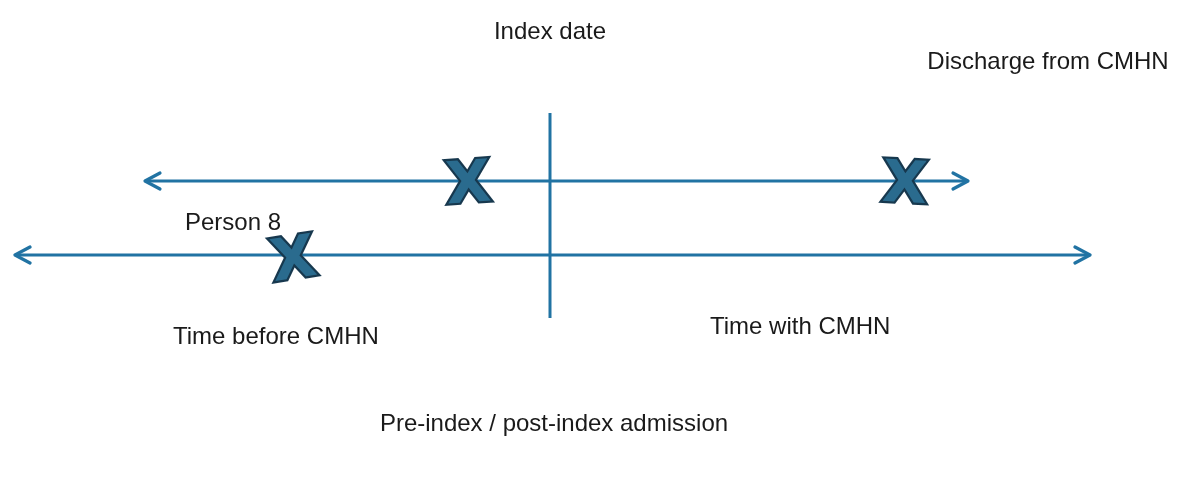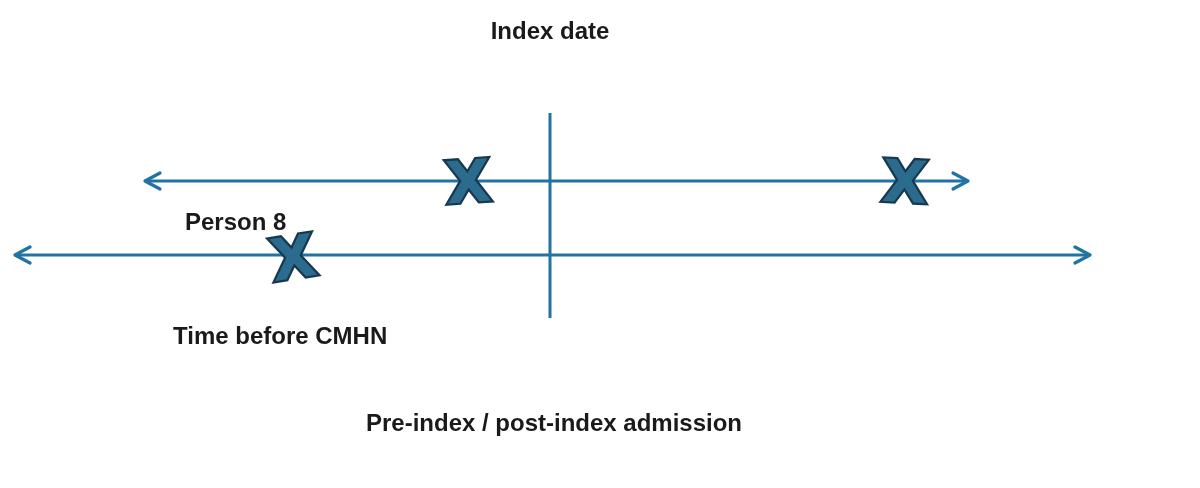--- a/index.html
+++ b/index.html
@@ -20,21 +20,20 @@
     position: absolute;
     left: 0;
     top: 0;
   }
   .lbl {
     position: absolute;
     font-size: 24px;
     line-height: 27px;
     white-space: nowrap;
     color: #1a1a1a;
-    font-weight: bold;
   }
   .lbl.centered {
     text-align: center;
     white-space: normal;
   }
   #index-date-label   { left: 350px; top: 17px;  width: 400px; }
   #discharge-label    { left: 898px; top: 47px;  width: 300px; text-align: center; }
   #person1-label      { left: 185px; top: 127px; }
   #person2-label      { left: 185px; top: 208px; }
   #time-before-label  { left: 173px; top: 322px; }
@@ -56,24 +55,26 @@
       <line x1="17" y1="255" x2="1088" y2="255" stroke="#2173A3" stroke-width="3"></line>
       <path d="M 30 247 L 15 255 L 30 263" fill="none" stroke="#2173A3" stroke-width="3.2" stroke-linecap="round" stroke-linejoin="round"></path>
       <path d="M 1075 247 L 1090 255 L 1075 263" fill="none" stroke="#2173A3" stroke-width="3.2" stroke-linecap="round" stroke-linejoin="round"></path>
       <text x="293" y="278" text-anchor="middle" font-family="&quot;DejaVu Sans&quot;, &quot;Liberation Sans&quot;, sans-serif" font-size="58" font-weight="bold" fill="#2A6B8E" stroke="#17384E" stroke-width="4.5" paint-order="stroke" stroke-linejoin="miter" transform="rotate(-9 293 257)">X</text>
     </svg>
 
   <div class="lbl centered" id="index-date-label">
     <div>Index date</div>
   </div>
 
+  <div class="lbl" id="discharge-label">Discharge from CMHN</div>
 
 
   <div class="lbl" id="person2-label">Person 8</div>
 
   <div class="lbl" id="time-before-label">Time before CMHN</div>
 
+  <div class="lbl" id="time-with-label">Time with CMHN</div>
 
   <div class="lbl centered" id="caption">
     <div>Pre-index / post-index admission</div>
   </div>
 
 </div>
 
 </body></html>

